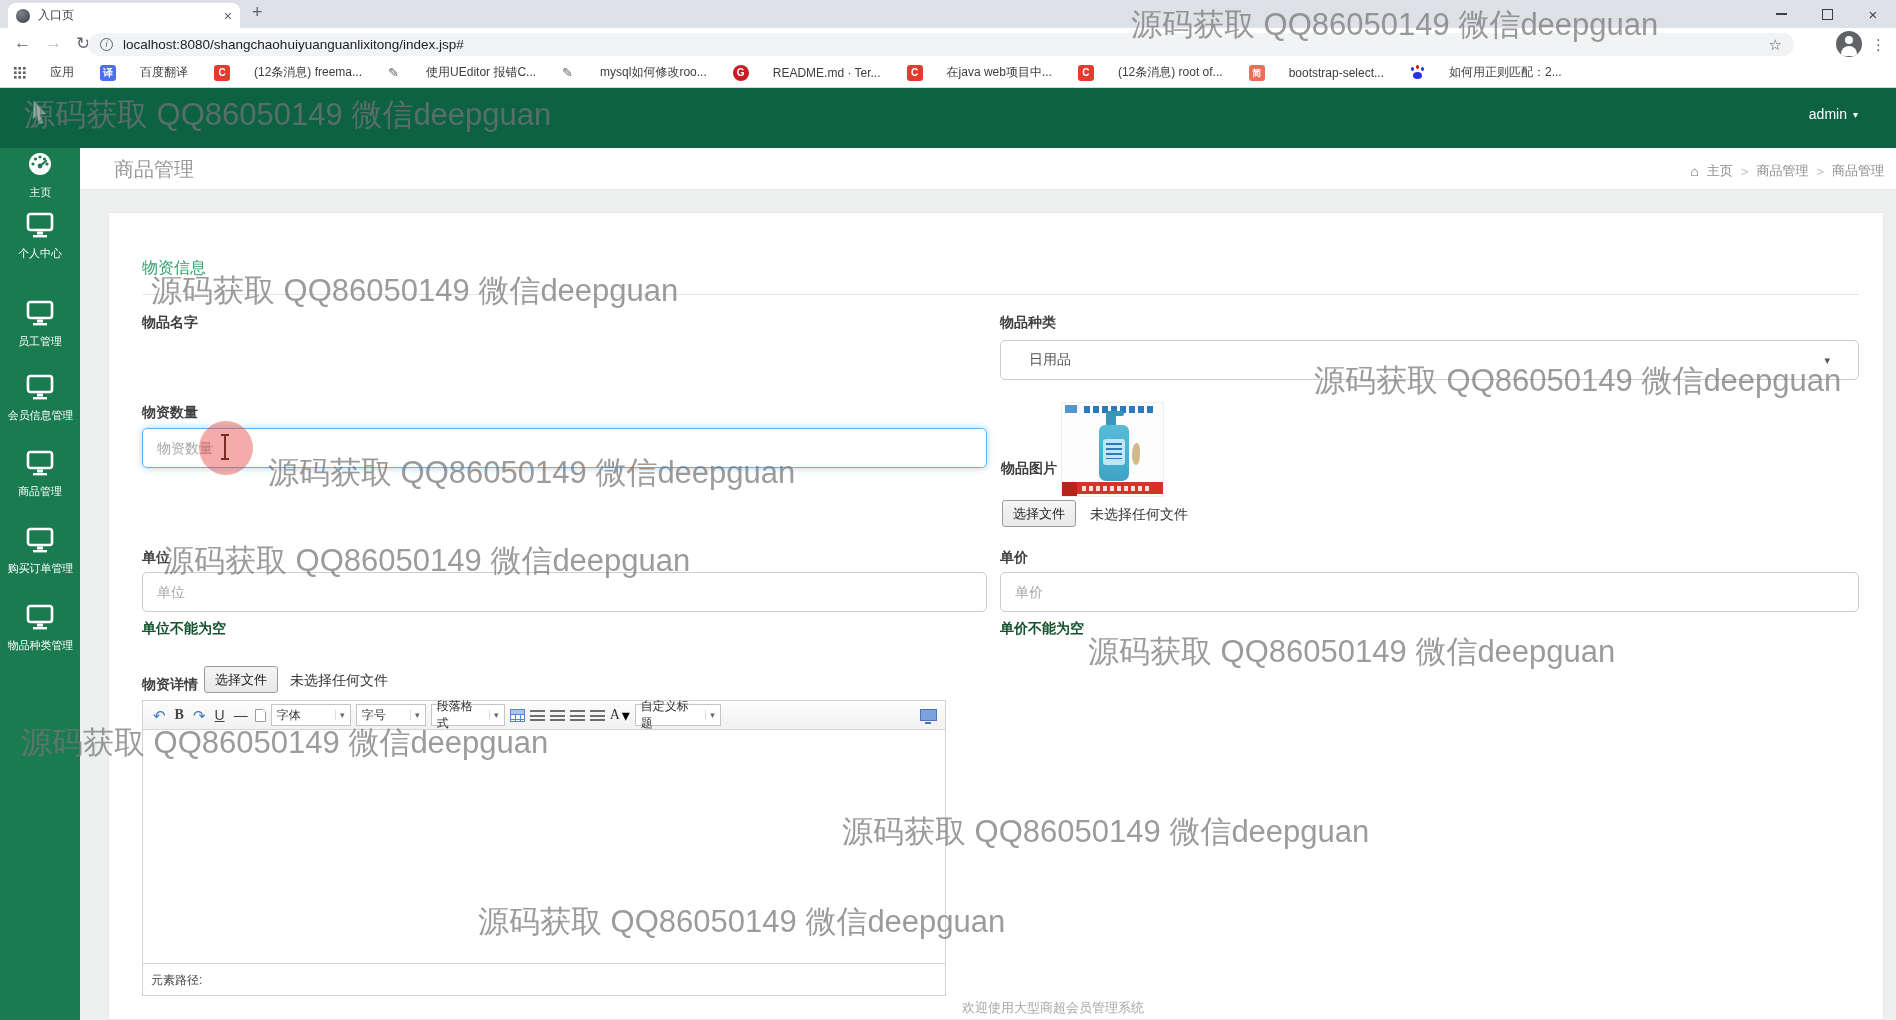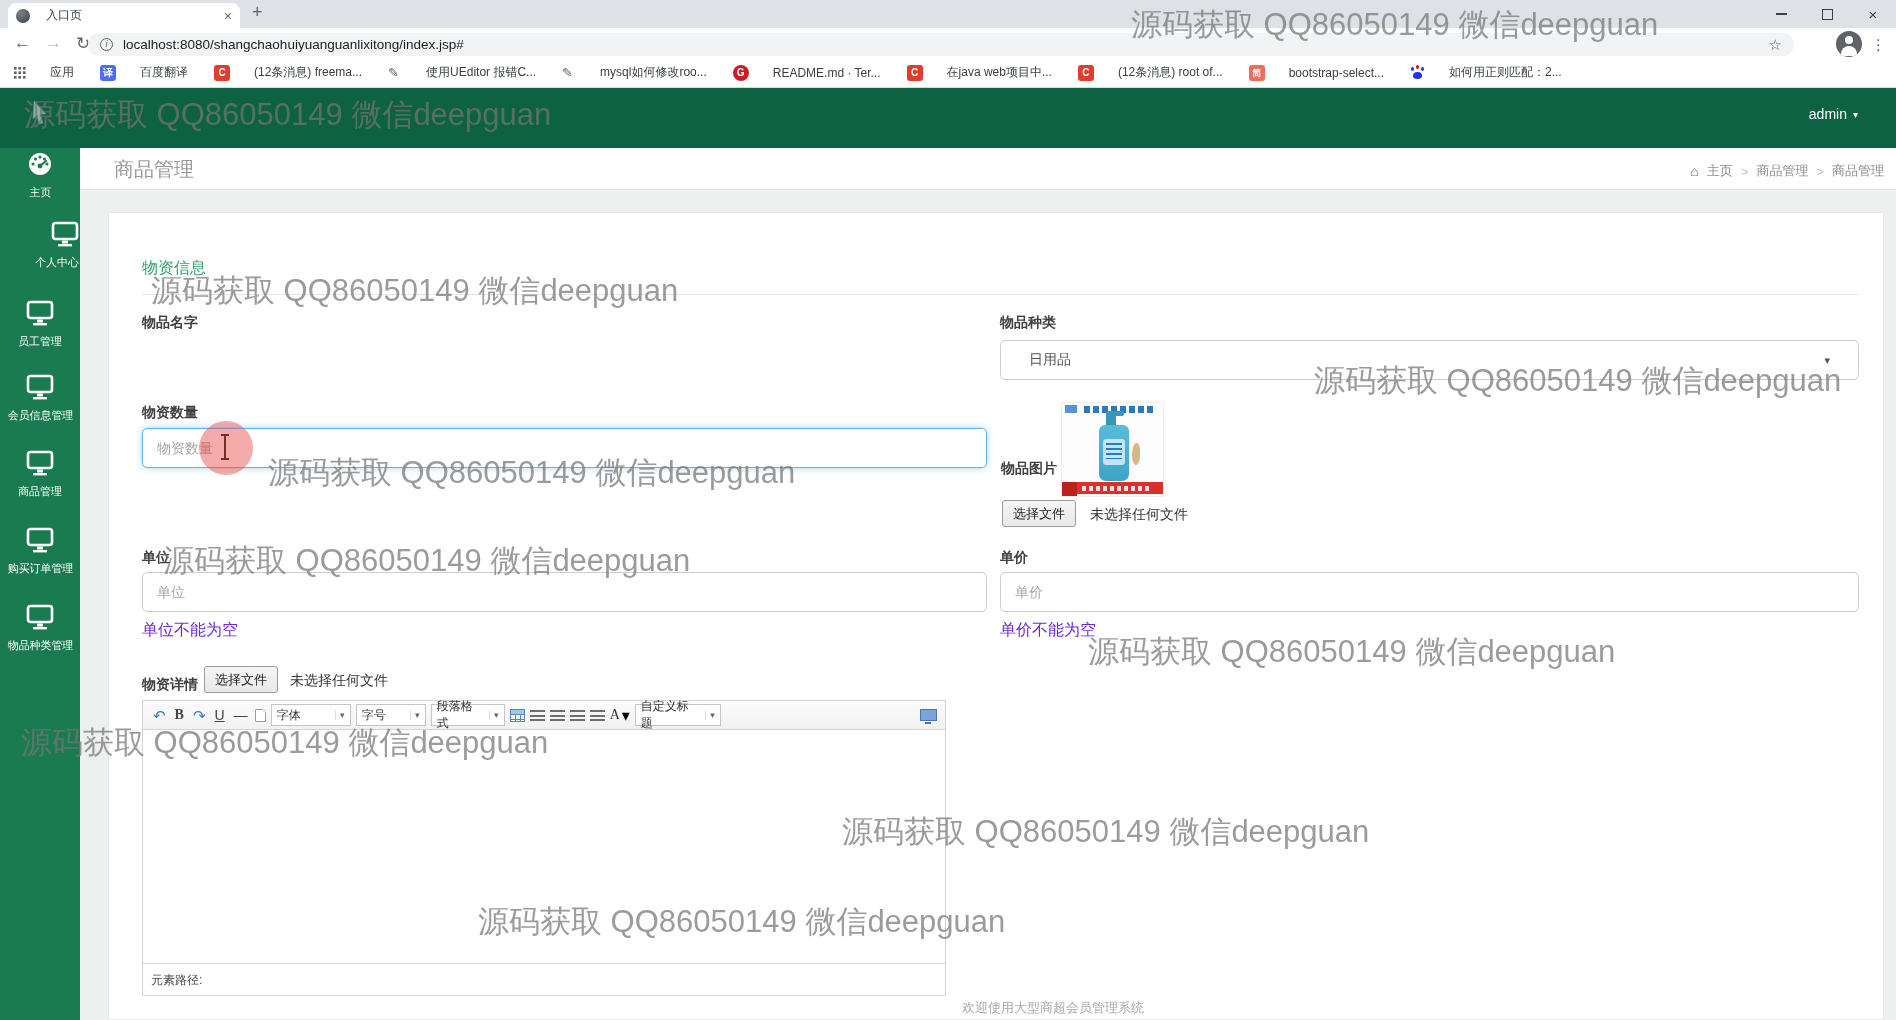--- a/index.html
+++ b/index.html
@@ -6,21 +6,21 @@
   #stage{position:relative;width:1896px;height:1020px;overflow:hidden;
          font-family:"Liberation Sans","DejaVu Sans",sans-serif;background:#eef0f0;}
   #stage *{box-sizing:border-box;}
 
   
   .tabstrip{position:absolute;left:0;top:0;width:1896px;height:28px;background:#dee1e6;}
   .tab{position:absolute;left:8px;top:3px;width:232px;height:25px;background:#fff;
        border-radius:8px 8px 0 0;display:flex;align-items:center;padding:0 8px;gap:8px;}
   .favicon{width:14px;height:14px;border-radius:50%;
            background:radial-gradient(circle at 35% 30%,#7d828a,#393d44);flex:none;}
-  .tab-title{font-size:12px;color:#3c4043;flex:1;white-space:nowrap;overflow:hidden;margin-left:8px;}
+  .tab-title{font-size:12px;color:#3c4043;flex:1;white-space:nowrap;overflow:hidden;}
   .tab-close{font-size:14px;color:#5f6368;line-height:1;cursor:default;}
   .newtab{position:absolute;left:252px;top:2px;font-size:18px;color:#5f6368;}
   .wincontrols{position:absolute;right:0;top:0;height:28px;display:flex;}
   .wc{width:46px;height:28px;display:flex;align-items:center;justify-content:center;color:#3c4043;}
   .wc-min::before{content:"";width:11px;height:1.5px;background:#3c4043;}
   .wc-max::before{content:"";width:9px;height:9px;border:1.2px solid #3c4043;}
   .wc-close{font-size:15px;}
 
   .addressbar{position:absolute;left:0;top:28px;width:1896px;height:30px;background:#fff;
               display:flex;align-items:center;}
@@ -75,21 +75,21 @@
 
   .f-label{position:absolute;font-size:14px;font-weight:bold;color:#404040;}
   .inp{position:absolute;height:40px;border:1px solid #ccc;border-radius:5px;background:#fff;
        font-size:14px;color:#555;padding:0 14px;font-family:inherit;outline:none;}
   .inp::placeholder{color:#a6a6a6;}
   .inp.focused{border-color:#66afe9;box-shadow:0 0 7px rgba(102,175,233,.55);}
   .selectbox{position:absolute;left:1000px;top:340px;width:859px;height:40px;border:1px solid #ccc;
              border-radius:5px;background:#fff;display:flex;align-items:center;padding:0 28px;
              font-size:14px;color:#555;}
   .selectbox .sel-caret{margin-left:auto;font-size:11px;color:#555;}
-  .err{position:absolute;font-size:16px;font-weight:normal;color:#6d28d9;}
+  .err{position:absolute;font-size:14px;font-weight:bold;color:#14532d;}
 
   .filebtn{position:absolute;height:27px;border:1px solid #9a9aa0;border-radius:3px;
            background:linear-gradient(#f6f6f6,#e8e8e8);font-size:13px;color:#222;
            display:flex;align-items:center;justify-content:center;padding:0 10px;}
   .filenone{position:absolute;font-size:14px;color:#333;}
 
   
   .photo{position:absolute;left:1061px;top:402px;width:103px;height:95px;background:#fdfdfd;border:1px solid #eee;}
   .photo .toptxt{position:absolute;left:22px;top:3px;width:70px;height:7px;
                  background:repeating-linear-gradient(to right,#2a7ac0 0 6px,transparent 6px 9px);}
@@ -244,21 +244,21 @@
       <circle cx="8" cy="14" r="1.6" fill="#1b7b50"></circle>
         <circle cx="10.5" cy="9" r="1.6" fill="#1b7b50"></circle>
       <circle cx="15" cy="7" r="1.6" fill="#1b7b50"></circle>
         <circle cx="19.5" cy="9" r="1.6" fill="#1b7b50"></circle>
       <circle cx="22" cy="14" r="1.6" fill="#1b7b50"></circle>
       <path d="M15 16 L21 11" stroke="#1b7b50" stroke-width="2.2" stroke-linecap="round"></path>
       <circle cx="15" cy="16" r="2.4" fill="#1b7b50"></circle>
     </svg>
     <span class="lbl">主页</span>
   </div>
-  <div class="side-item" style="top:221px;align-items:flex-end;">
+  <div class="side-item" style="top:212px;">
     <svg width="30" height="27" viewBox="0 0 30 27">
       <rect x="3" y="2" width="24" height="16" rx="2.5" fill="none" stroke="#fff" stroke-width="2.6"></rect>
       <rect x="12" y="19.5" width="6" height="3" fill="#fff"></rect>
         <rect x="8" y="23" width="14" height="2.4" fill="#fff"></rect>
     </svg>
     <span class="lbl">个人中心</span>
   </div>
   <div class="side-item" style="top:300px;">
     <svg width="30" height="27" viewBox="0 0 30 27">
       <rect x="3" y="2" width="24" height="16" rx="2.5" fill="none" stroke="#fff" stroke-width="2.6"></rect>

